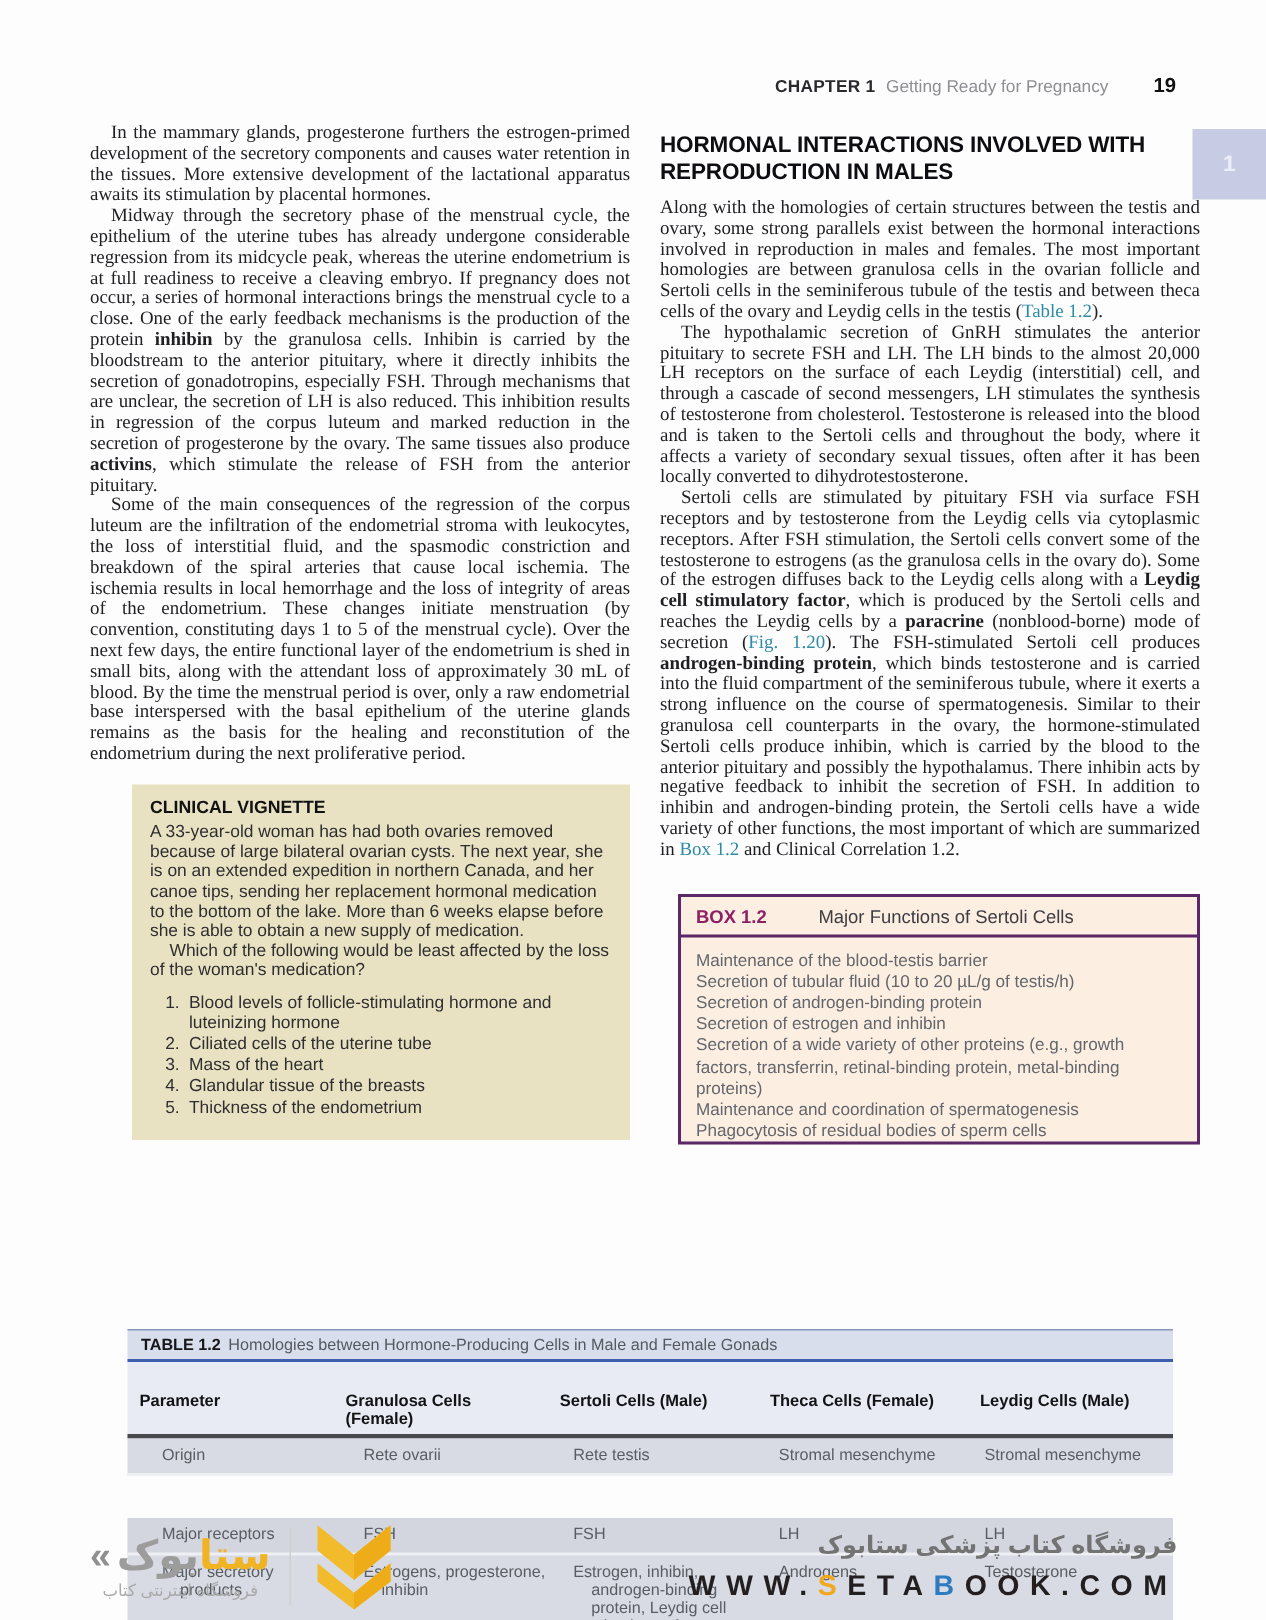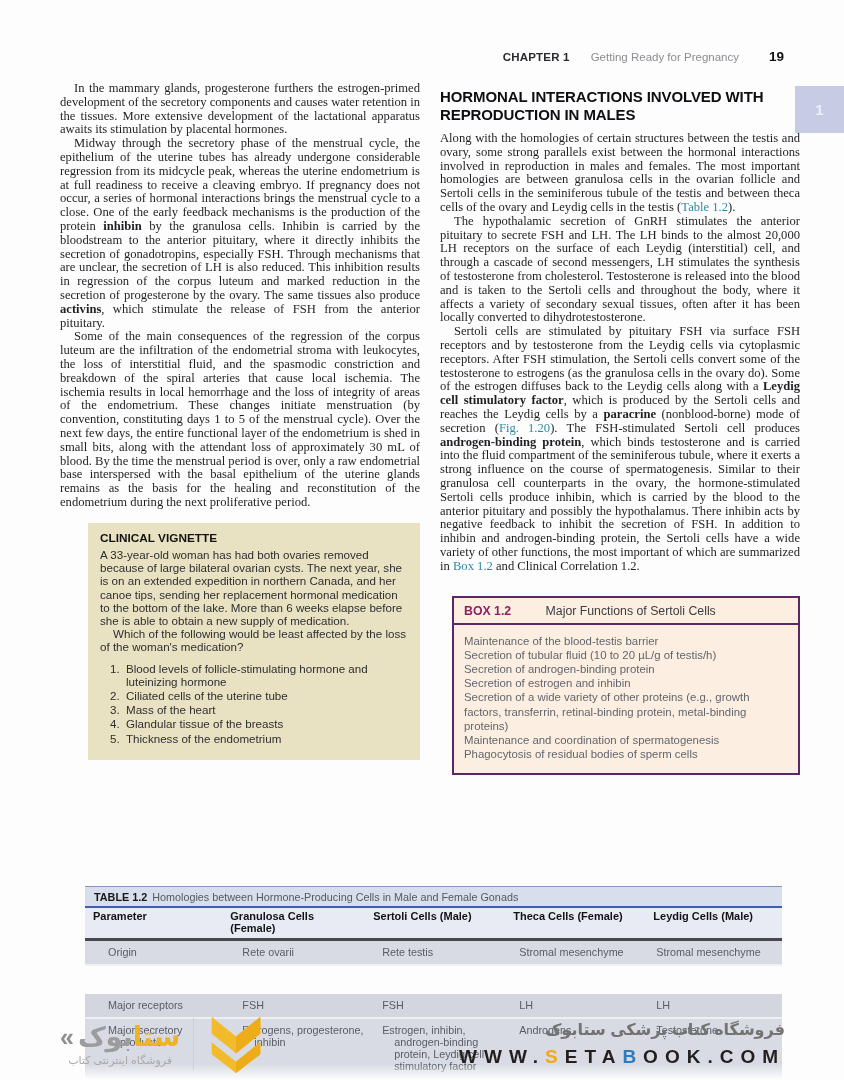--- a/index.html
+++ b/index.html
@@ -10,21 +10,21 @@
     font-family:"Liberation Serif","DejaVu Serif",serif;
     color:#1f1f23;
   }
   
   .running-head {
     position:absolute; top:49px; right:60px;
     display:flex; align-items:baseline;
     font-family:"Liberation Sans","DejaVu Sans",sans-serif;
   }
   .ch-label { font-weight:bold; font-size:11.5px; color:#2a2a2e; letter-spacing:.2px; }
-  .ch-title { font-size:11.5px; color:#8d8d92; margin-left:21px; }
+  .ch-title { font-size:11.5px; color:#8d8d92; margin-left:7px; }
   .page-num { font-weight:bold; font-size:13.5px; color:#111; margin-left:30px; }
   .side-tab {
     position:absolute; top:86px; right:0; width:49px; height:47px;
     background:#c7cbe3; color:#edeff8;
     font:bold 15px/47px "Liberation Sans","DejaVu Sans",sans-serif;
     text-align:center;
   }
   
   .col { position:absolute; width:360px; }
   .col.left  { left:60px;  top:82px; }
@@ -53,34 +53,34 @@
   .v-options { margin:8px 0 0 0; padding-left:23px; }
   .v-options li { padding-left:3px; margin-bottom:1px; }
   
   .boxfeature {
     margin:22px 0 0 12px; border:2px solid #5c2766; background:#fcefe2;
     font-family:"Liberation Sans","DejaVu Sans",sans-serif;
   }
   .box-head { padding:6px 10px 5px 10px; border-bottom:2px solid #5c2766; font-size:12.3px; }
   .box-label { font-weight:bold; color:#8e2064; margin-right:15px; }
   .box-title { color:#3c3c42;padding-left:16px; }
-  .box-items { list-style:none; padding:9px 10px 12px 10px; font-size:11.4px; line-height:14.2px; color:#62656b; }
+  .box-items { list-style:none; padding:9px 10px 0 10px; font-size:11.4px; line-height:14.2px; color:#62656b; }
   
   .datatable {
     position:absolute; left:85px; top:886px; width:697px;
     font-family:"Liberation Sans","DejaVu Sans",sans-serif;
   }
   .t-titlebar {
     background:#d8deec; border-top:1px solid #8796bd; border-bottom:2px solid #3d5fae;
     padding:4px 9px 3px 9px; font-size:10.8px; color:#55595f;
   }
   .t-label { font-weight:bold; color:#17171a; margin-right:5px; }
   .t-row { display:grid; grid-template-columns:19.7% 20.5% 20.1% 20.1% 19.6%; }
   .t-head { background:#e8ebf4; border-bottom:3px solid #47494e; }
-  .t-head .t-cell { font-weight:bold; font-size:11px; color:#131316; padding:2px 8px 4px 8px; }
+  .t-head .t-cell { font-weight:bold; font-size:11px; color:#131316; padding:20px 8px 4px 8px; }
   .t-body { font-size:10.8px; color:#585d64; border-bottom:2px solid #eef0f4;padding-left:15px; }
   .t-body .t-cell { padding:5px 8px 6px 20px; text-indent:-12px; }
   .t-body.r1, .t-body.r3 { background:#d8dbe3; }
   .t-body.r2 { background:#d3d6de;margin-top:28px; }
   .t-fade { position:absolute; left:0; right:0; bottom:-2px; height:18px;
     background:linear-gradient(to bottom, rgba(253,253,253,0), #fdfdfd 88%); }
   
   .watermark {
     position:absolute; left:60px; right:59px; top:1014px; height:60px;
     display:flex; justify-content:space-between; align-items:center;

